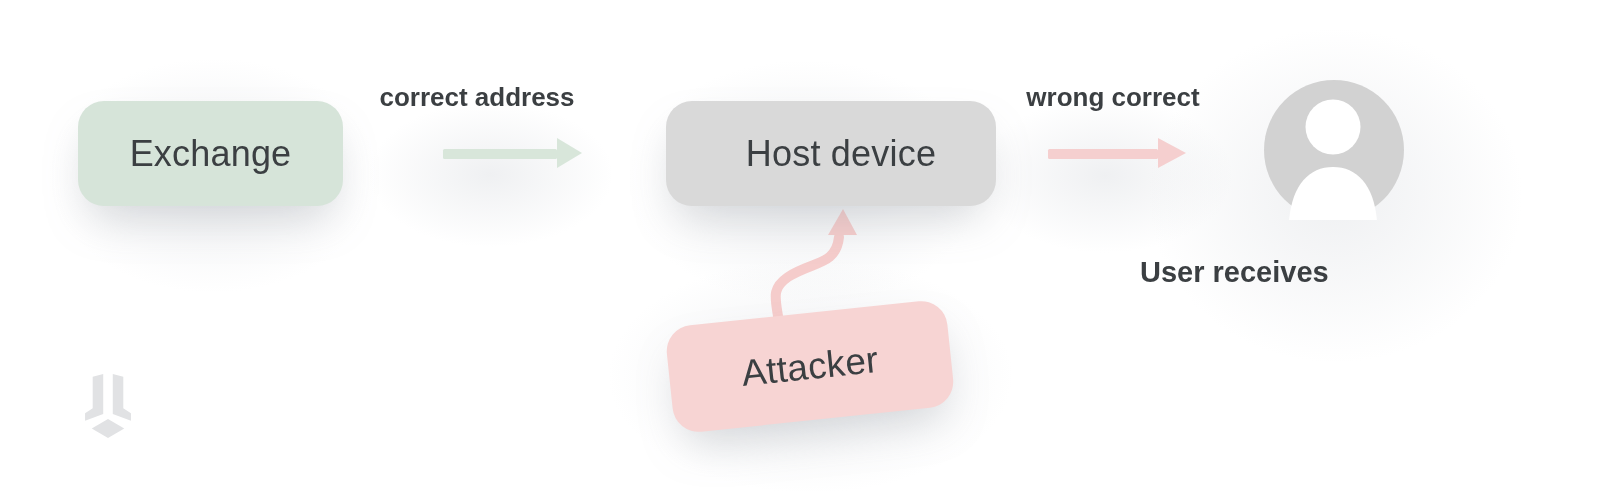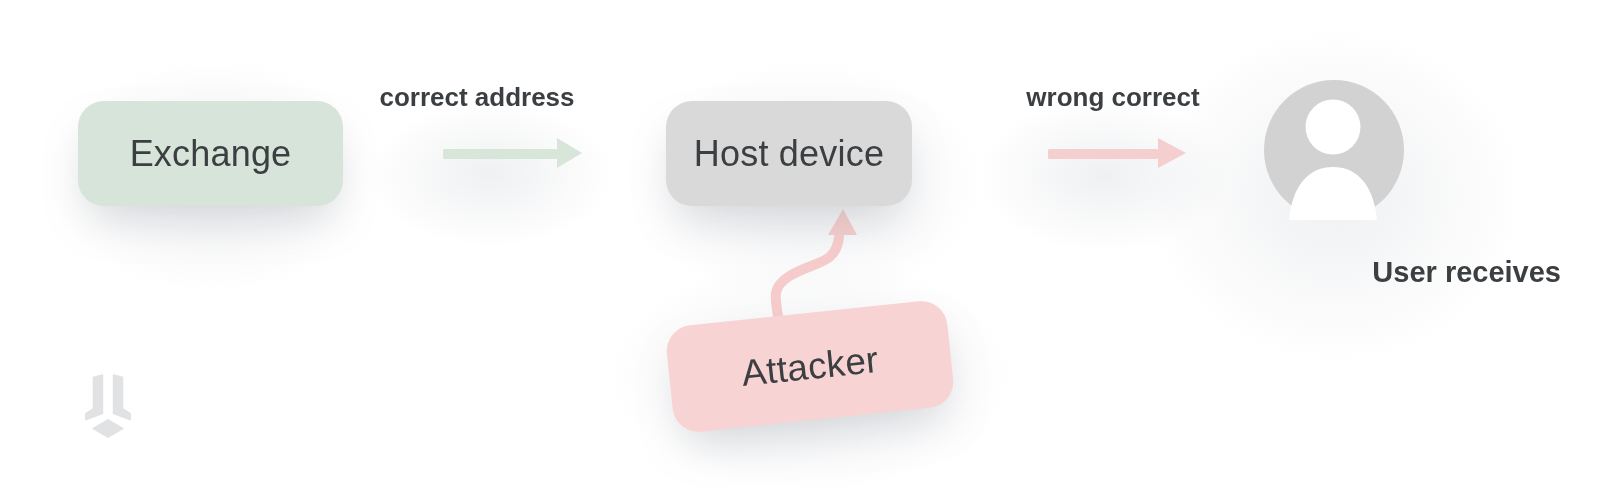--- a/index.html
+++ b/index.html
@@ -14,37 +14,37 @@
     font-family:"Liberation Sans", sans-serif;
   }
   .halo{position:absolute;pointer-events:none;z-index:0;
     background:radial-gradient(ellipse closest-side, rgba(213,216,221,0.38), rgba(213,216,221,0) 100%);}
   .node{
     position:absolute;z-index:2;display:flex;align-items:center;justify-content:center;
     border-radius:26px;font-size:36px;font-weight:400;letter-spacing:0.2px;
     box-shadow:0 22px 44px -12px rgba(140,146,155,0.35);
   }
   #exchange-node{left:78px;top:101px;width:265px;height:105px;background:var(--c-green-box);}
-  #host-node{left:666px;top:101px;width:246px;height:105px;background:var(--c-gray-box);}
+  #host-node{left:666px;top:101px;width:310px;height:105px;background:var(--c-gray-box);padding-left:20px;}
   #attacker-node{left:669px;top:313px;width:282px;height:107px;background:var(--c-pink-box);
     transform:rotate(-6deg);font-size:37px;}
   .edge-label{
     position:absolute;z-index:2;width:260px;text-align:center;
     font-size:26px;font-weight:700;
   }
   #correct-label{left:347px;top:82px;}
   #wrong-label{left:983px;top:82px;}
   .arrow-svg{position:absolute;z-index:2;display:block;}
   #green-arrow{left:433px;top:136px;}
   #pink-arrow{left:1038px;top:136px;}
   #attacker-curve{left:745px;top:193px;z-index:1;}
   #user-avatar{position:absolute;left:1264px;top:80px;z-index:2;}
   #user-caption{
-    position:absolute;left:1211px;top:252px;width:350px;z-index:2;
-    text-align:right;font-size:29px;font-weight:600;line-height:40px;
+    position:absolute;left:1140px;top:252px;width:350px;z-index:2;
+    text-align:left;font-size:29px;font-weight:600;line-height:40px;
   }
   #brand-logo{position:absolute;left:83px;top:373px;z-index:1;}
 </style>
 </head>
 <body>
 
 <div class="halo" style="left:48px;top:58px;width:330px;height:235px;"></div>
 <div class="halo" style="left:368px;top:102px;width:245px;height:145px;"></div>
 <div class="halo" style="left:628px;top:60px;width:355px;height:245px;"></div>
 <div class="halo" style="left:978px;top:98px;width:255px;height:155px;"></div>

